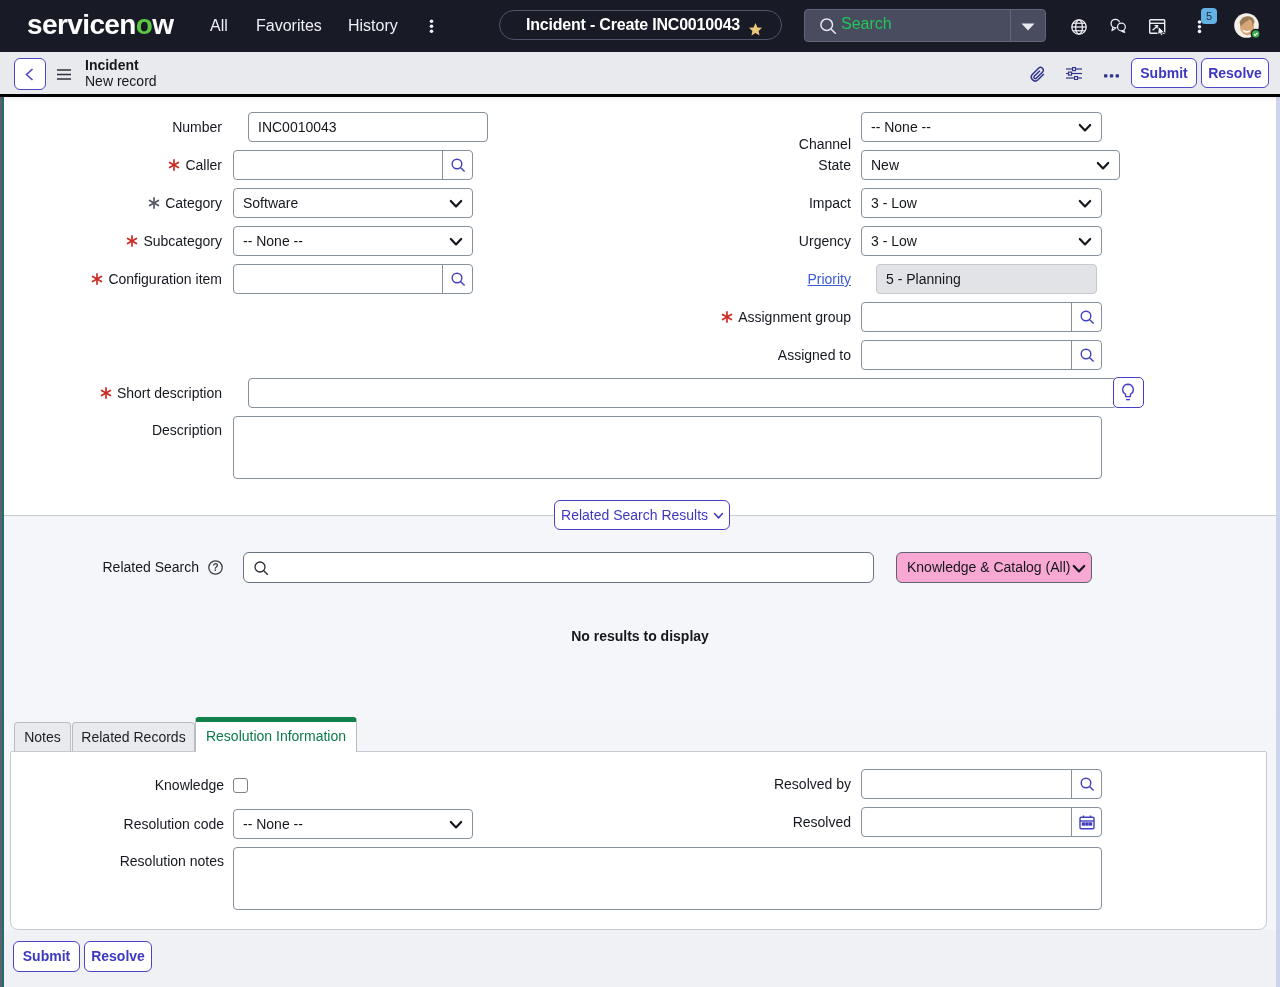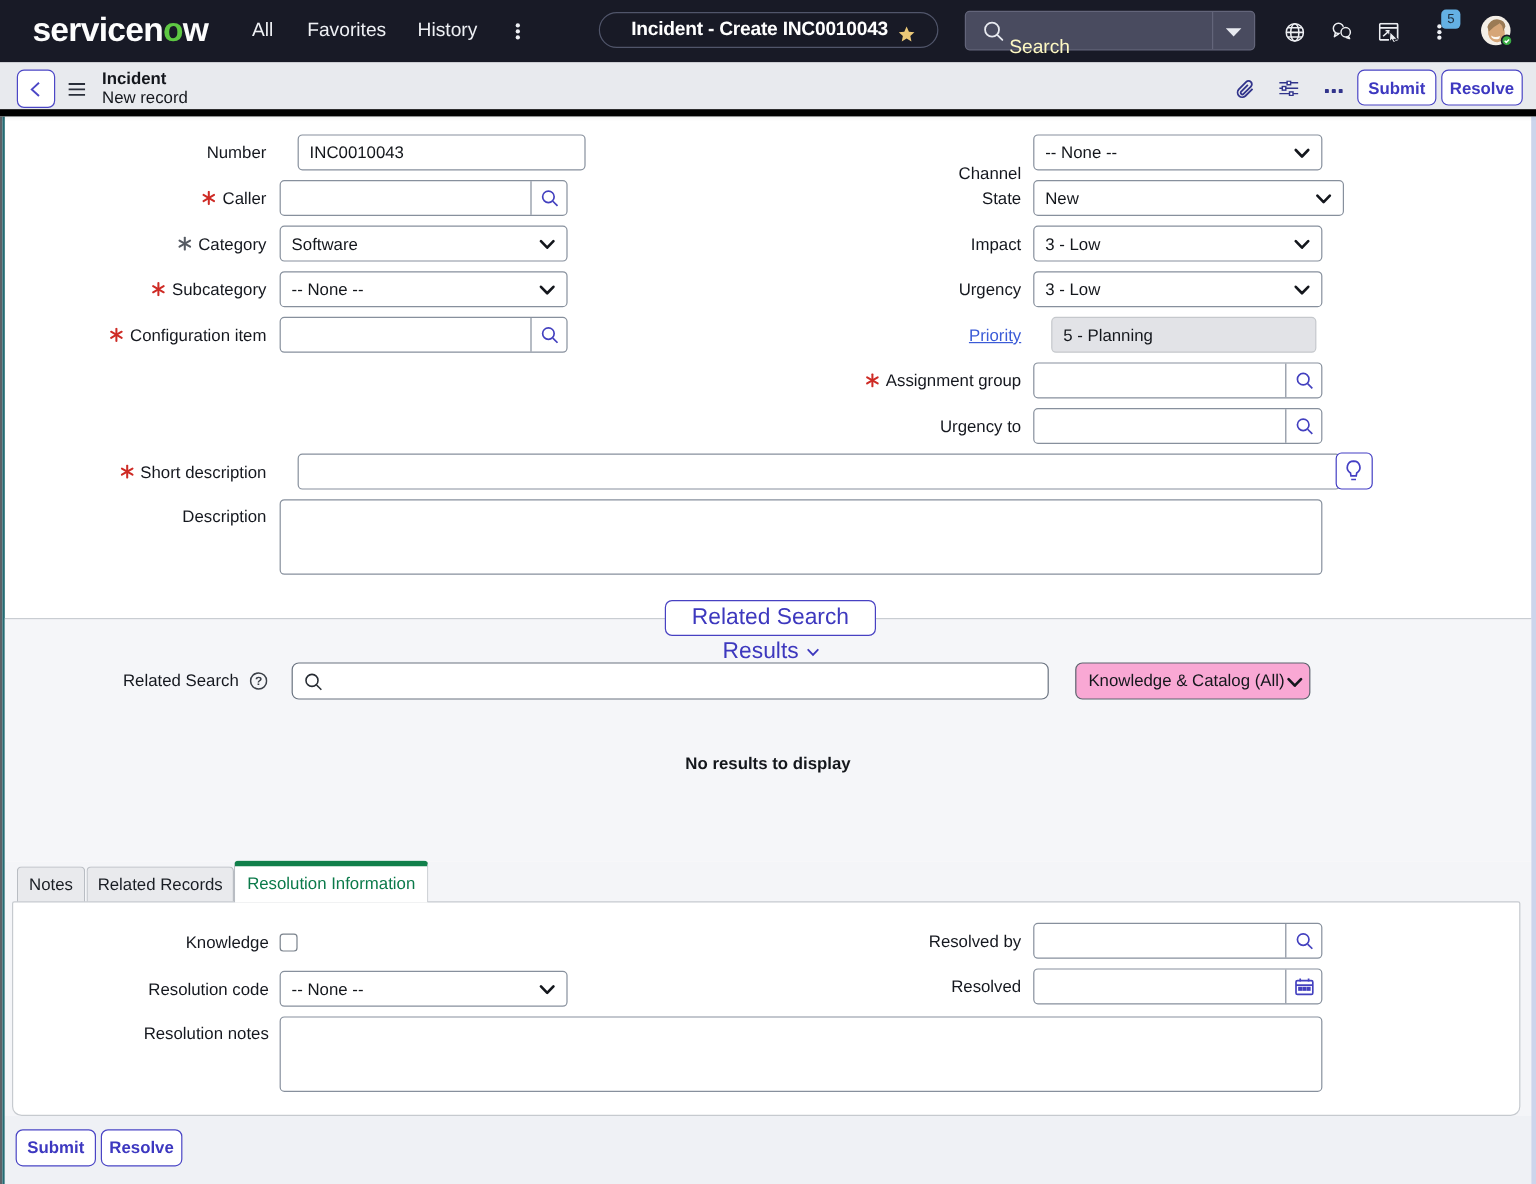--- a/index.html
+++ b/index.html
@@ -7,27 +7,27 @@
 body { font-family:"Liberation Sans", sans-serif; font-size:14px; color:#15181f; background:#fff; }
 #page { position:relative; width:1280px; height:987px; overflow:hidden; }
 
 
 #nav { position:absolute; left:0; top:0; width:1280px; height:52px; background:#181a26; }
 #nav .navitem { position:absolute; top:0; height:52px; line-height:52px; color:#eef0f4; font-size:16px; }
 #logo { position:absolute; left:27px; top:9px; width:150px; height:34px; }
 #pill { position:absolute; left:499px; top:10px; width:283px; height:30px; border:1px solid #50556a; border-radius:15px; color:#fff; font-size:16px; font-weight:700; line-height:28px; padding-left:26px; letter-spacing:-0.2px; }
 #pill .star { position:absolute; right:18px; top:7px; }
 #searchbox { position:absolute; left:804px; top:9px; width:242px; height:33px; background:#494b5f; border:1px solid #63657a; border-radius:4px; }
-#searchbox .stext { position:absolute; left:36px; top:21px; font-size:16px; color:#fef9c3; }
+#searchbox .stext { position:absolute; left:36px; top:5px; font-size:16px; color:#22c55e; }
 #searchbox .sdiv { position:absolute; right:34px; top:0; width:1px; height:31px; background:#63657a; }
 .navic { position:absolute; top:0; }
 #badge5 { position:absolute; left:1201px; top:8px; width:16px; height:16px; background:#64b1e4; border-radius:4px; color:#1c2b3a; font-size:11px; font-weight:400; text-align:center; line-height:16px; }
 
 
-#formbar { position:absolute; left:0; top:52px; width:1280px; height:45px; background:#e8eaee; border-bottom:6px solid #000000; box-shadow:0 2px 3px rgba(30,40,60,0.07); z-index:6; }
+#formbar { position:absolute; left:0; top:52px; width:1280px; height:45px; background:#e8eaee; border-bottom:3px solid #000000; box-shadow:0 2px 3px rgba(30,40,60,0.07); z-index:6; }
 #backbtn { position:absolute; left:14px; top:6px; width:32px; height:32px; background:#fff; border:1px solid #4c47c6; border-radius:6px; }
 #crumb1 { position:absolute; left:85px; top:5px; font-weight:700; font-size:14px; color:#14171d; }
 #crumb2 { position:absolute; left:85px; top:21px; font-size:14px; color:#14171d; }
 .hbtn { position:absolute; top:6px; height:30px; background:#fff; border:1px solid #4a45c5; border-radius:6px; color:#3d38c0; font-size:14px; font-weight:700; text-align:center; line-height:28px; }
 
 
 #leftedge1 { position:absolute; left:0; top:97px; width:2px; height:890px; background:#5c6167; }
 #leftedge2 { position:absolute; left:2px; top:97px; width:1.5px; height:890px; background:#236b73; }
 #rightedge { position:absolute; left:1276px; top:97px; width:4px; height:890px; background:#ccd5ec; }
 
@@ -265,21 +265,21 @@
       </svg>Assignment group</div>
   <div class="refbox" style="left:861px; top:302px; width:241px;">
       <div class="seg">
         <svg width="17" height="17" viewBox="0 0 17 17" fill="none" stroke="#4340bf" stroke-width="1.4">
           <circle cx="7" cy="7" r="4.8"></circle>
           <line x1="10.7" y1="10.7" x2="14.6" y2="14.6"></line>
         </svg>
       </div>
     </div>
 
-  <div class="label" style="left:500px; top:340px; width:351px;">Urgency to</div>
+  <div class="label" style="left:500px; top:340px; width:351px;">Assigned to</div>
   <div class="refbox" style="left:861px; top:340px; width:241px;">
       <div class="seg">
         <svg width="17" height="17" viewBox="0 0 17 17" fill="none" stroke="#4340bf" stroke-width="1.4">
           <circle cx="7" cy="7" r="4.8"></circle>
           <line x1="10.7" y1="10.7" x2="14.6" y2="14.6"></line>
         </svg>
       </div>
     </div>
 
   <div class="label" style="left:0; top:378px; width:222px;"><svg class="astk" width="12" height="12" viewBox="0 0 12 12">
@@ -293,21 +293,21 @@
   <div style="position:absolute; left:1113px; top:377px; width:31px; height:31px; background:#fff; border:1.5px solid #443fc4; border-radius:5px;">
     <svg style="position:absolute; left:7px; top:5px;" width="14" height="19" viewBox="0 0 14 19" fill="none" stroke="#443fc4" stroke-width="1.4">
       <path d="M7 1.2 a5.3 5.3 0 0 1 2.6 9.9 L9.2 13.6 H4.8 L4.4 11.1 A5.3 5.3 0 0 1 7 1.2 Z"></path>
       <line x1="5" y1="16.6" x2="9" y2="16.6"></line>
     </svg>
   </div>
 
   <div class="label" style="left:0; top:416px; width:222px; line-height:28px;">Description</div>
   <div class="tarea" style="left:233px; top:416px; width:869px; height:63px;"></div>
 
-  <div style="position:absolute; left:554px; top:500px; width:176px; height:30px; background:#fff; border:1px solid #4741c2; border-radius:6px; color:#3d38be; font-size:19px; text-align:center; line-height:28px; z-index:4;">Related Search Results <svg style="position:relative; top:0px; left:1px;" width="11" height="8" viewBox="0 0 11 8">
+  <div style="position:absolute; left:554px; top:500px; width:176px; height:30px; background:#fff; border:1px solid #4741c2; border-radius:6px; color:#3d38be; font-size:14px; text-align:center; line-height:28px; z-index:4;">Related Search Results <svg style="position:relative; top:0px; left:1px;" width="11" height="8" viewBox="0 0 11 8">
         <path d="M1.5 1.5 L5.5 5.8 L9.5 1.5" stroke="#3d38be" stroke-width="1.5" fill="none" stroke-linecap="round"></path>
       </svg></div>
 
   <div class="label" style="left:0; top:552px; width:199px;">Related Search</div>
   <svg style="position:absolute; left:208px; top:560px;" width="15" height="15" viewBox="0 0 15 15">
       <circle cx="7.5" cy="7.5" r="6.7" fill="none" stroke="#3a3f47" stroke-width="1.3"></circle>
       <text x="7.5" y="11" text-anchor="middle" font-family="Liberation Sans, sans-serif" font-size="10" font-weight="700" fill="#3a3f47">?</text>
     </svg>
   <div style="position:absolute; left:243px; top:552px; width:631px; height:31px; background:#fff; border:1px solid #6a7380; border-radius:6px;">
     <svg style="position:absolute; left:9px; top:7px;" width="17" height="17" viewBox="0 0 17 17" fill="none" stroke="#272c33" stroke-width="1.3">

